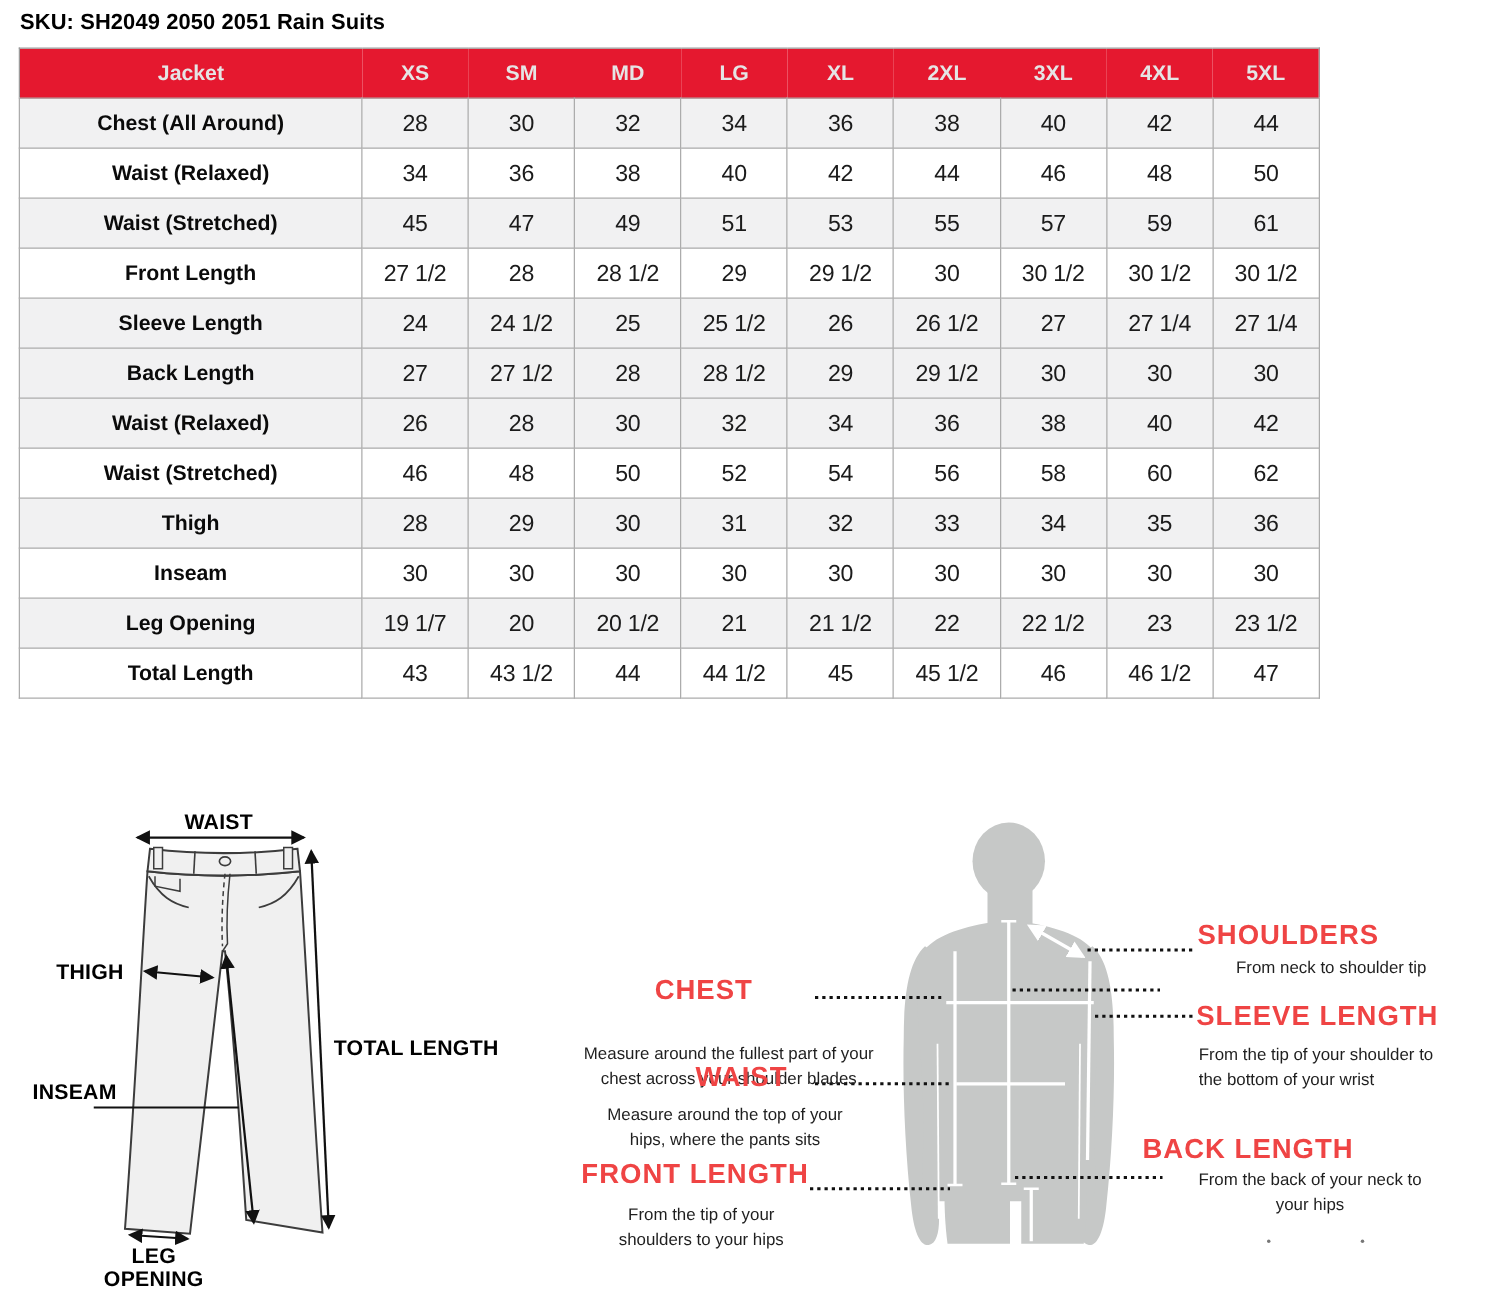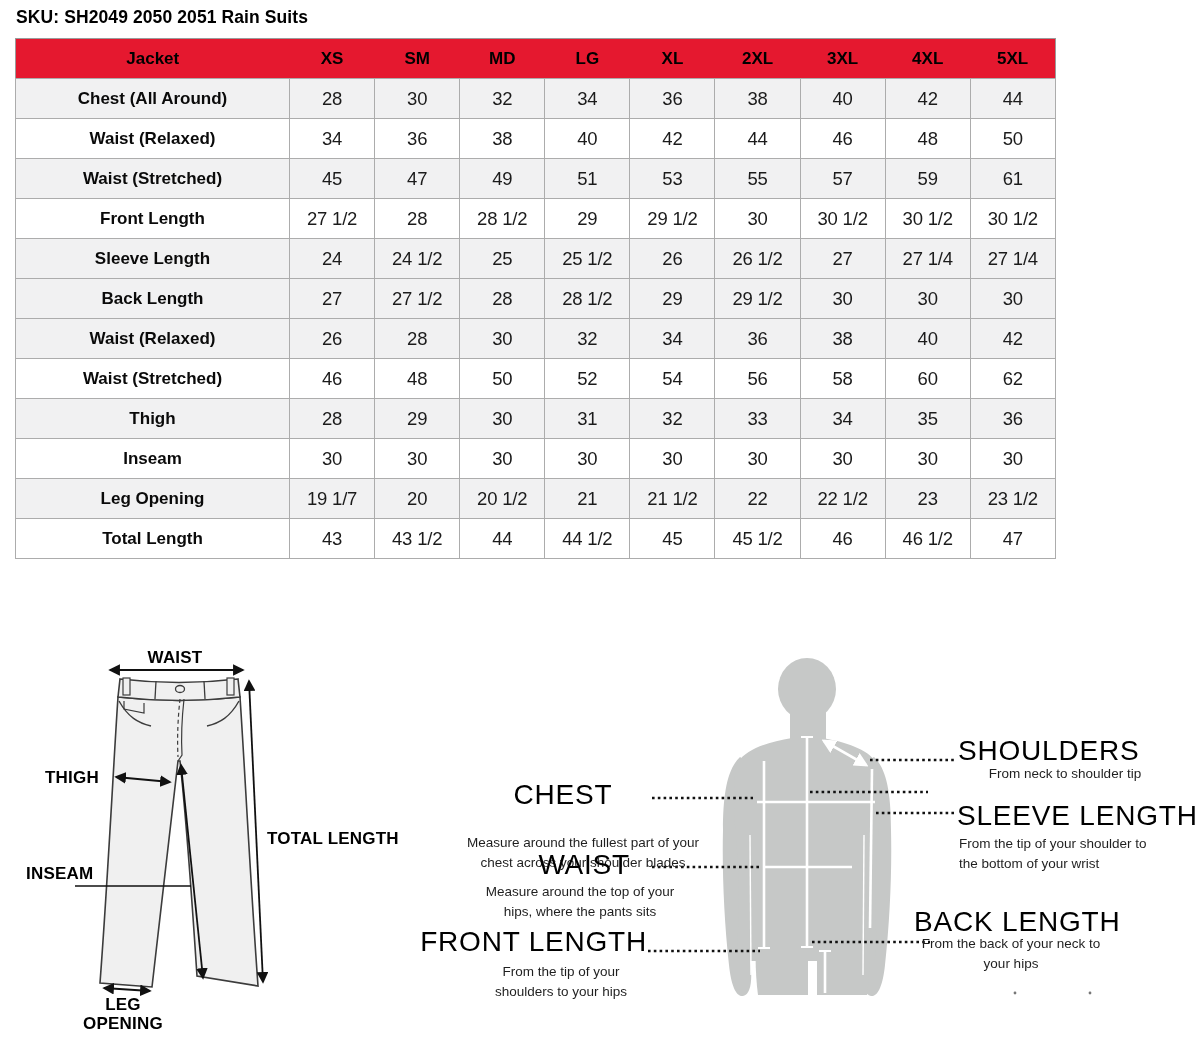--- a/index.html
+++ b/index.html
@@ -7,32 +7,32 @@
   body { font-family:"Liberation Sans","DejaVu Sans",sans-serif; }
   .page { position:relative; width:1200px; height:1049px; background:#fff; overflow:hidden; }
 
   
   .page-title { position:absolute; left:16px; top:7px; font-size:17.5px; font-weight:bold; color:#000; letter-spacing:0.1px; }
 
   
   table.size-chart { position:absolute; left:15px; top:38px; width:1040px; border-collapse:collapse; table-layout:fixed; border:1px solid #9b9b9b; }
   col.c-label { width:274px; }
   col.c-size  { width:85.1px; }
-  .size-chart th { height:40px; background:#e5182f; color:#000000; font-weight:bold; font-size:17px; text-align:center; vertical-align:middle; border:0; }
+  .size-chart th { height:40px; background:#e5182f; color:#e5e5e5; font-weight:bold; font-size:17px; text-align:center; vertical-align:middle; border:0; }
   .size-chart td { height:40px; background:#fff; border:1px solid #acacac; text-align:center; vertical-align:middle; font-size:18.5px; color:#1b1b1b; letter-spacing:-0.2px; }
   .size-chart tr.alt td { background:#f1f1f2; }
   .size-chart td.row-label { font-weight:bold; font-size:17px; color:#0a0a0a; letter-spacing:0; }
 
   
   .pants-block { position:absolute; left:20px; top:645px; width:400px; height:404px; }
   .body-block  { position:absolute; left:420px; top:645px; width:780px; height:404px; }
   .pants-block svg, .body-block svg { position:absolute; left:0; top:0; }
 
   .diag-label { position:absolute; font-weight:bold; color:#000; font-size:17px; letter-spacing:0.2px; line-height:1.12; }
-  .big-label  { position:absolute; font-weight:normal; color:#000000; font-size:28px; letter-spacing:0.8px; white-space:nowrap; }
+  .big-label  { position:absolute; font-weight:bold; color:#ef4444; font-size:22px; letter-spacing:0.8px; white-space:nowrap; }
   .desc       { position:absolute; font-size:13.5px; color:#1f1f1f; line-height:1.5; }
 </style>
 </head>
 <body>
 
 <div class="page">
 
   <div class="page-title">SKU: SH2049 2050 2051 Rain Suits</div>
 
   <table class="size-chart">
@@ -310,16 +310,16 @@
     <div class="big-label" style="left:0px; top:281px; width:227px; text-align:right;">FRONT LENGTH</div>
     <div class="desc" style="left:66px; top:317px; width:150px; text-align:center;">From the tip of your shoulders to your hips</div>
 
     <div class="big-label" style="left:538px; top:90px;">SHOULDERS</div>
     <div class="desc" style="left:545px; top:119px; width:200px; text-align:center;">From neck to shoulder tip</div>
 
     <div class="big-label" style="left:537px; top:155px;">SLEEVE LENGTH</div>
     <div class="desc" style="left:539px; top:189px; width:210px;">From the tip of your shoulder to the bottom of your wrist</div>
 
     <div class="big-label" style="left:494px; top:261px;">BACK LENGTH</div>
-    <div class="desc" style="left:491px; top:289px; width:200px; text-align:center;">From the back of your neck to your hips</div>
+    <div class="desc" style="left:528px; top:289px; width:200px; text-align:center;">From the back of your neck to your hips</div>
   </div>
 
 </div>
 
 </body></html>

